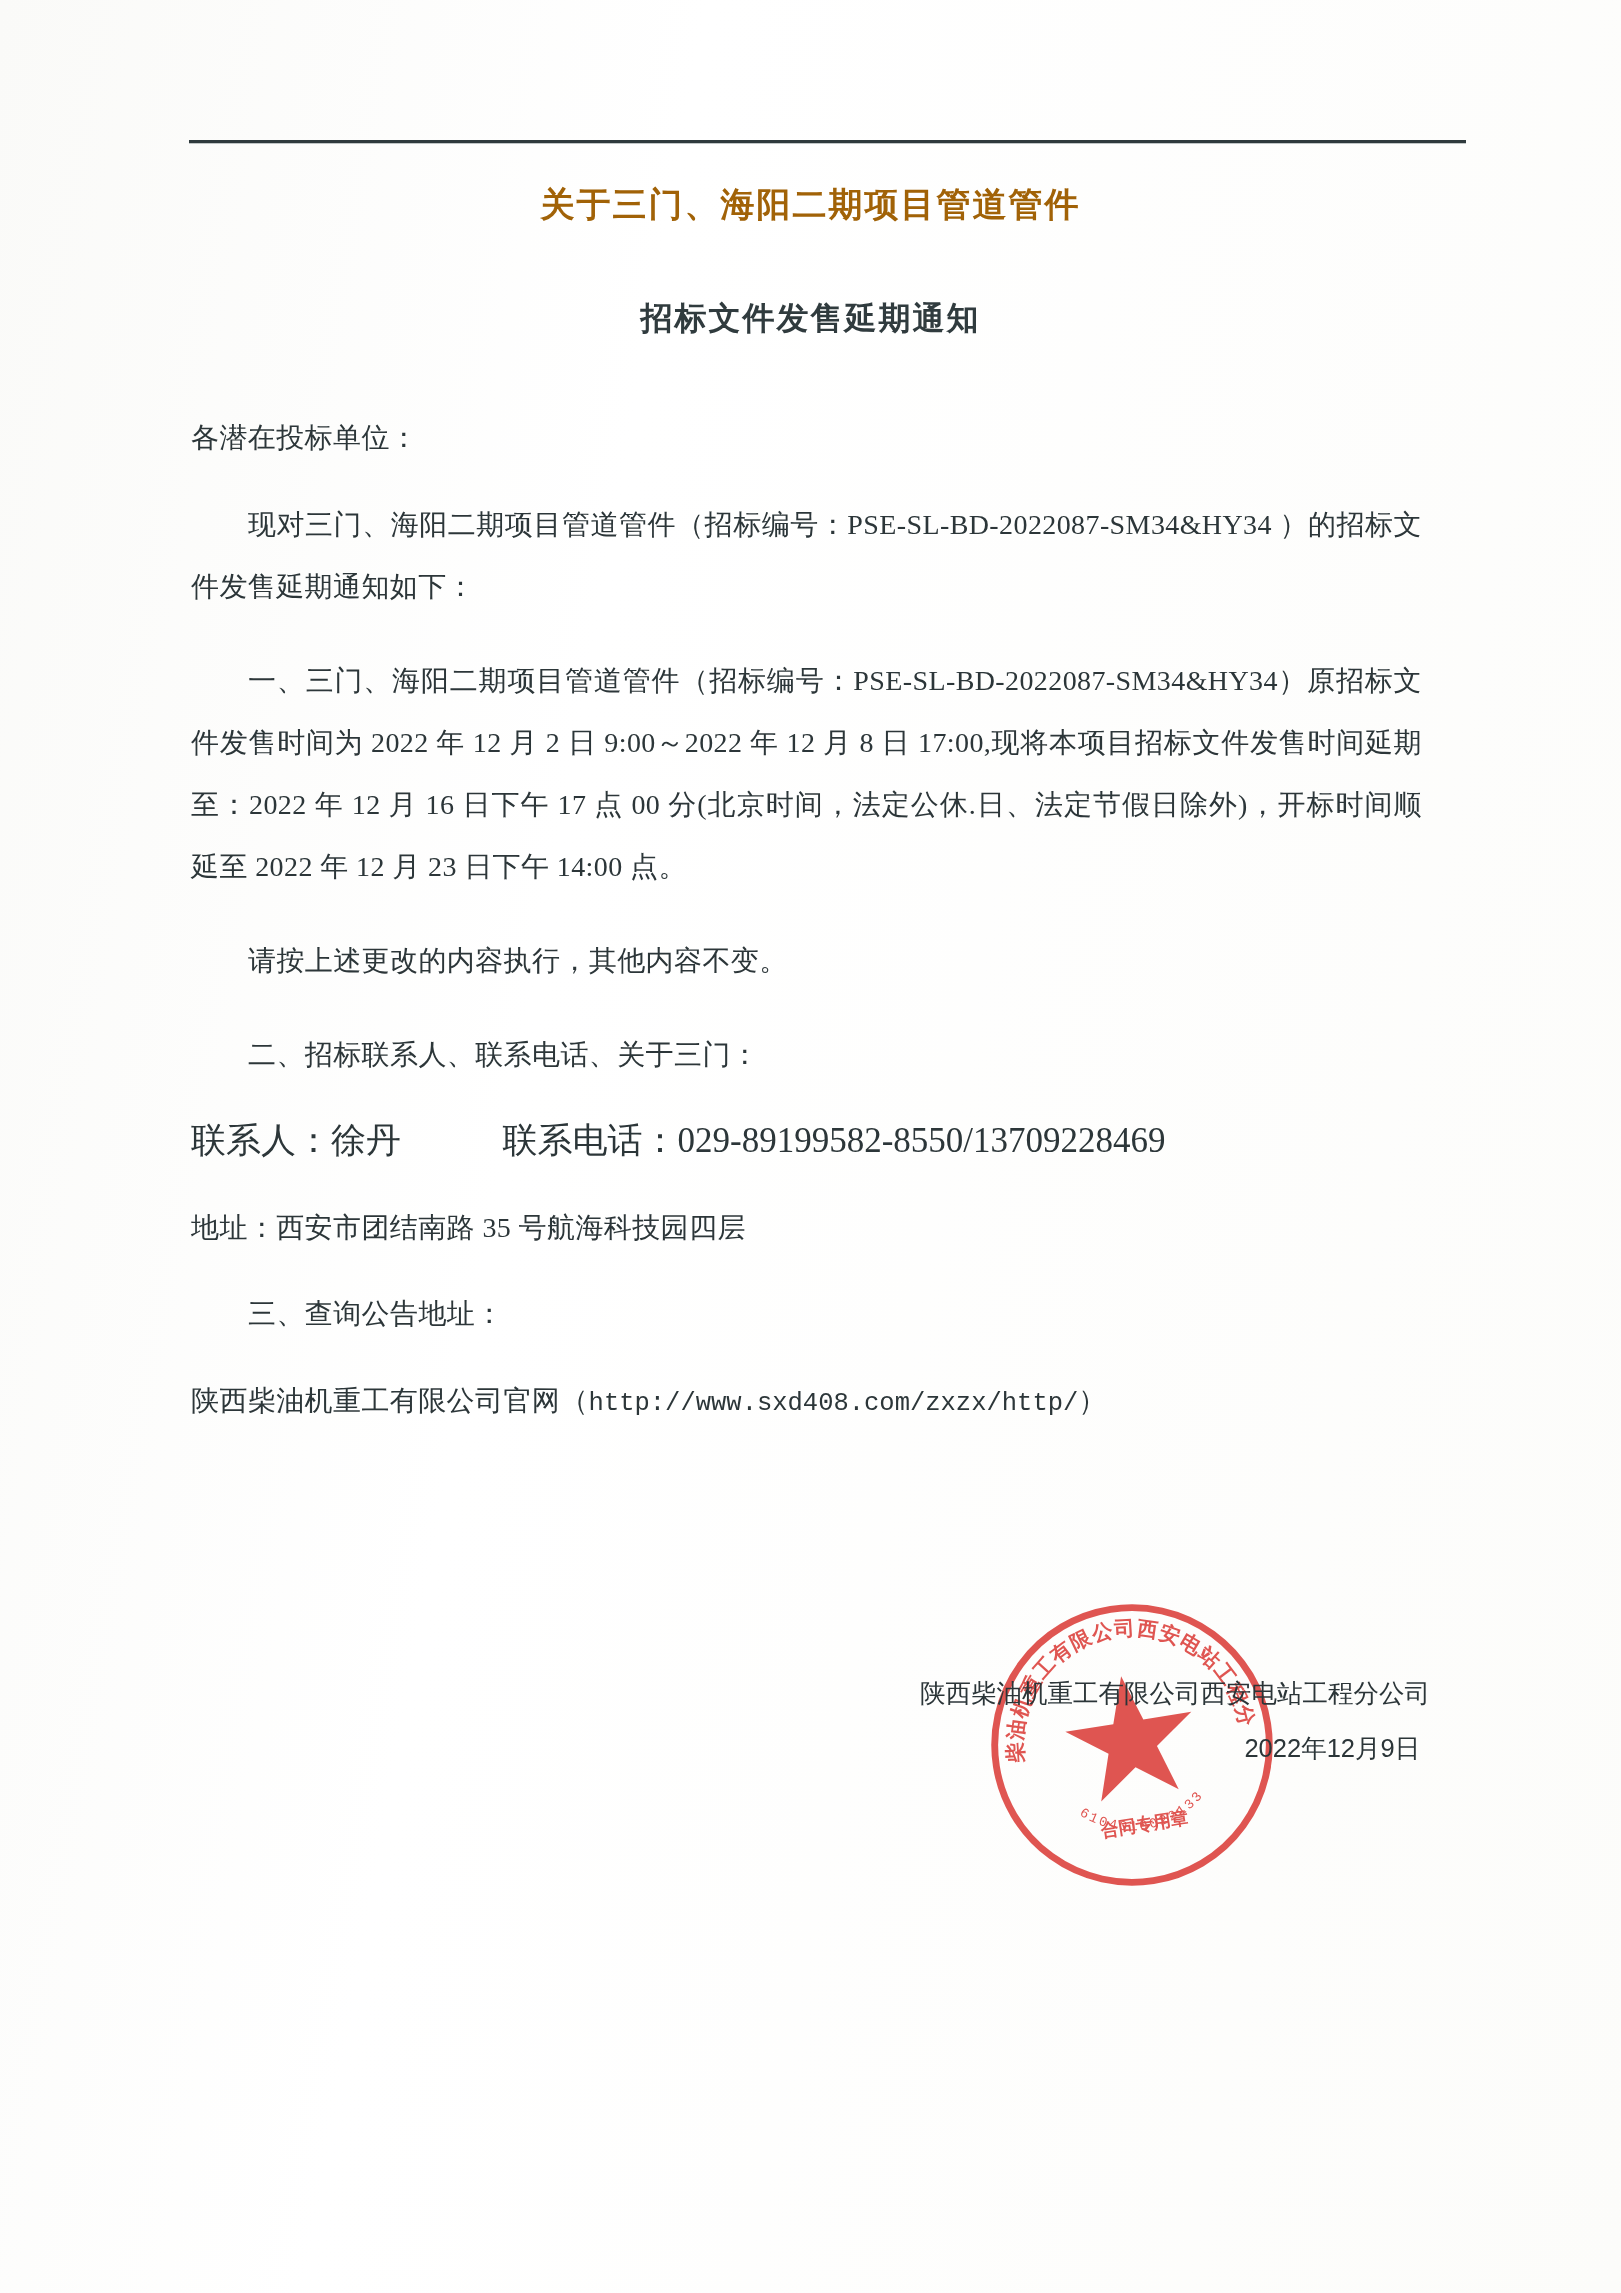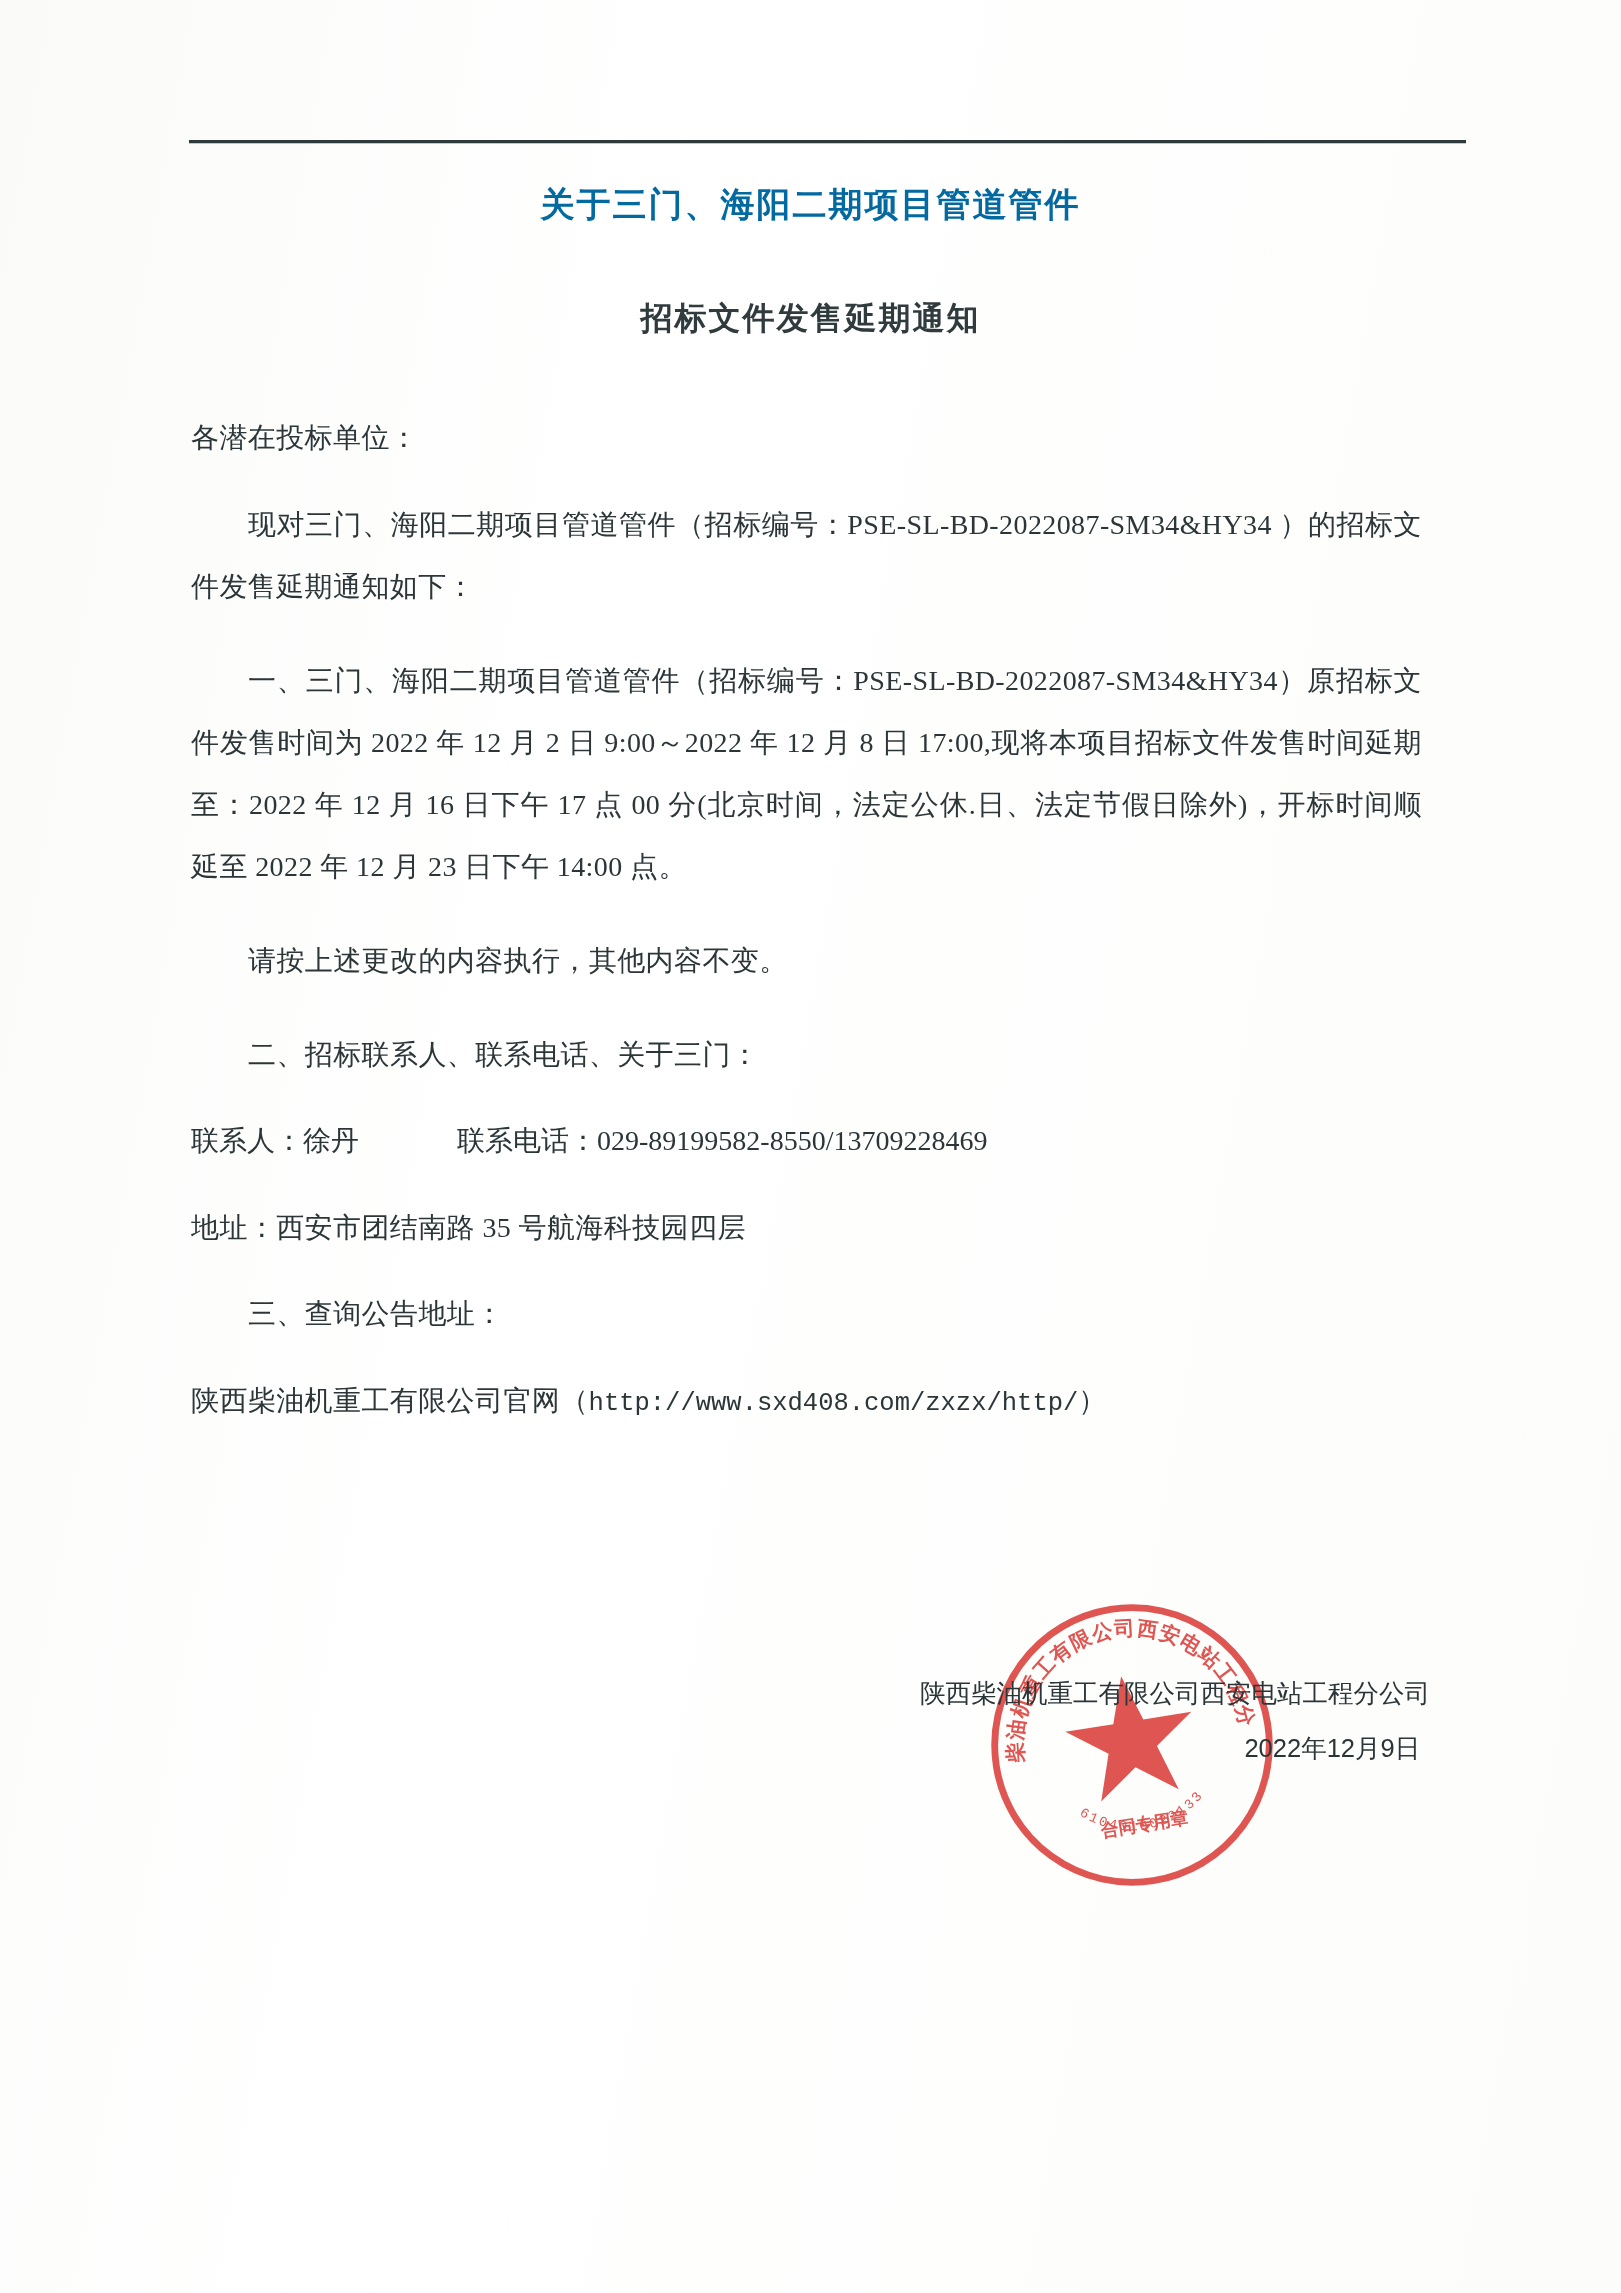--- a/index.html
+++ b/index.html
@@ -45,21 +45,21 @@
 
   .doc-title {
     position: absolute;
     left: 0;
     right: 0;
     top: 182px;
     text-align: center;
     font-size: 34px;
     font-weight: bold;
     letter-spacing: 2px;
-    color: #0369a1;
+    color: #a16207;
     font-family: "Liberation Sans", "DejaVu Sans", sans-serif;
   }
   .doc-subtitle {
     position: absolute;
     left: 0;
     right: 0;
     top: 297px;
     text-align: center;
     font-size: 32px;
     font-weight: bold;
@@ -88,21 +88,21 @@
   }
   .gap-sm { height: 24.5px; }
   .gap-md { height: 32px; }
   .mono {
     font-family: "Liberation Mono", "DejaVu Sans Mono", monospace;
     font-size: 25.5px;
     letter-spacing: 0px;
   }
 
   .contact-line {
-    font-size: 28px;
+    font-size: 35px;
     line-height: 62px;
     color: #2c3639;
   }
   .contact-line .spacer {
     display: inline-block;
     width: 84px;
   }
 
   
   .sign-block {

